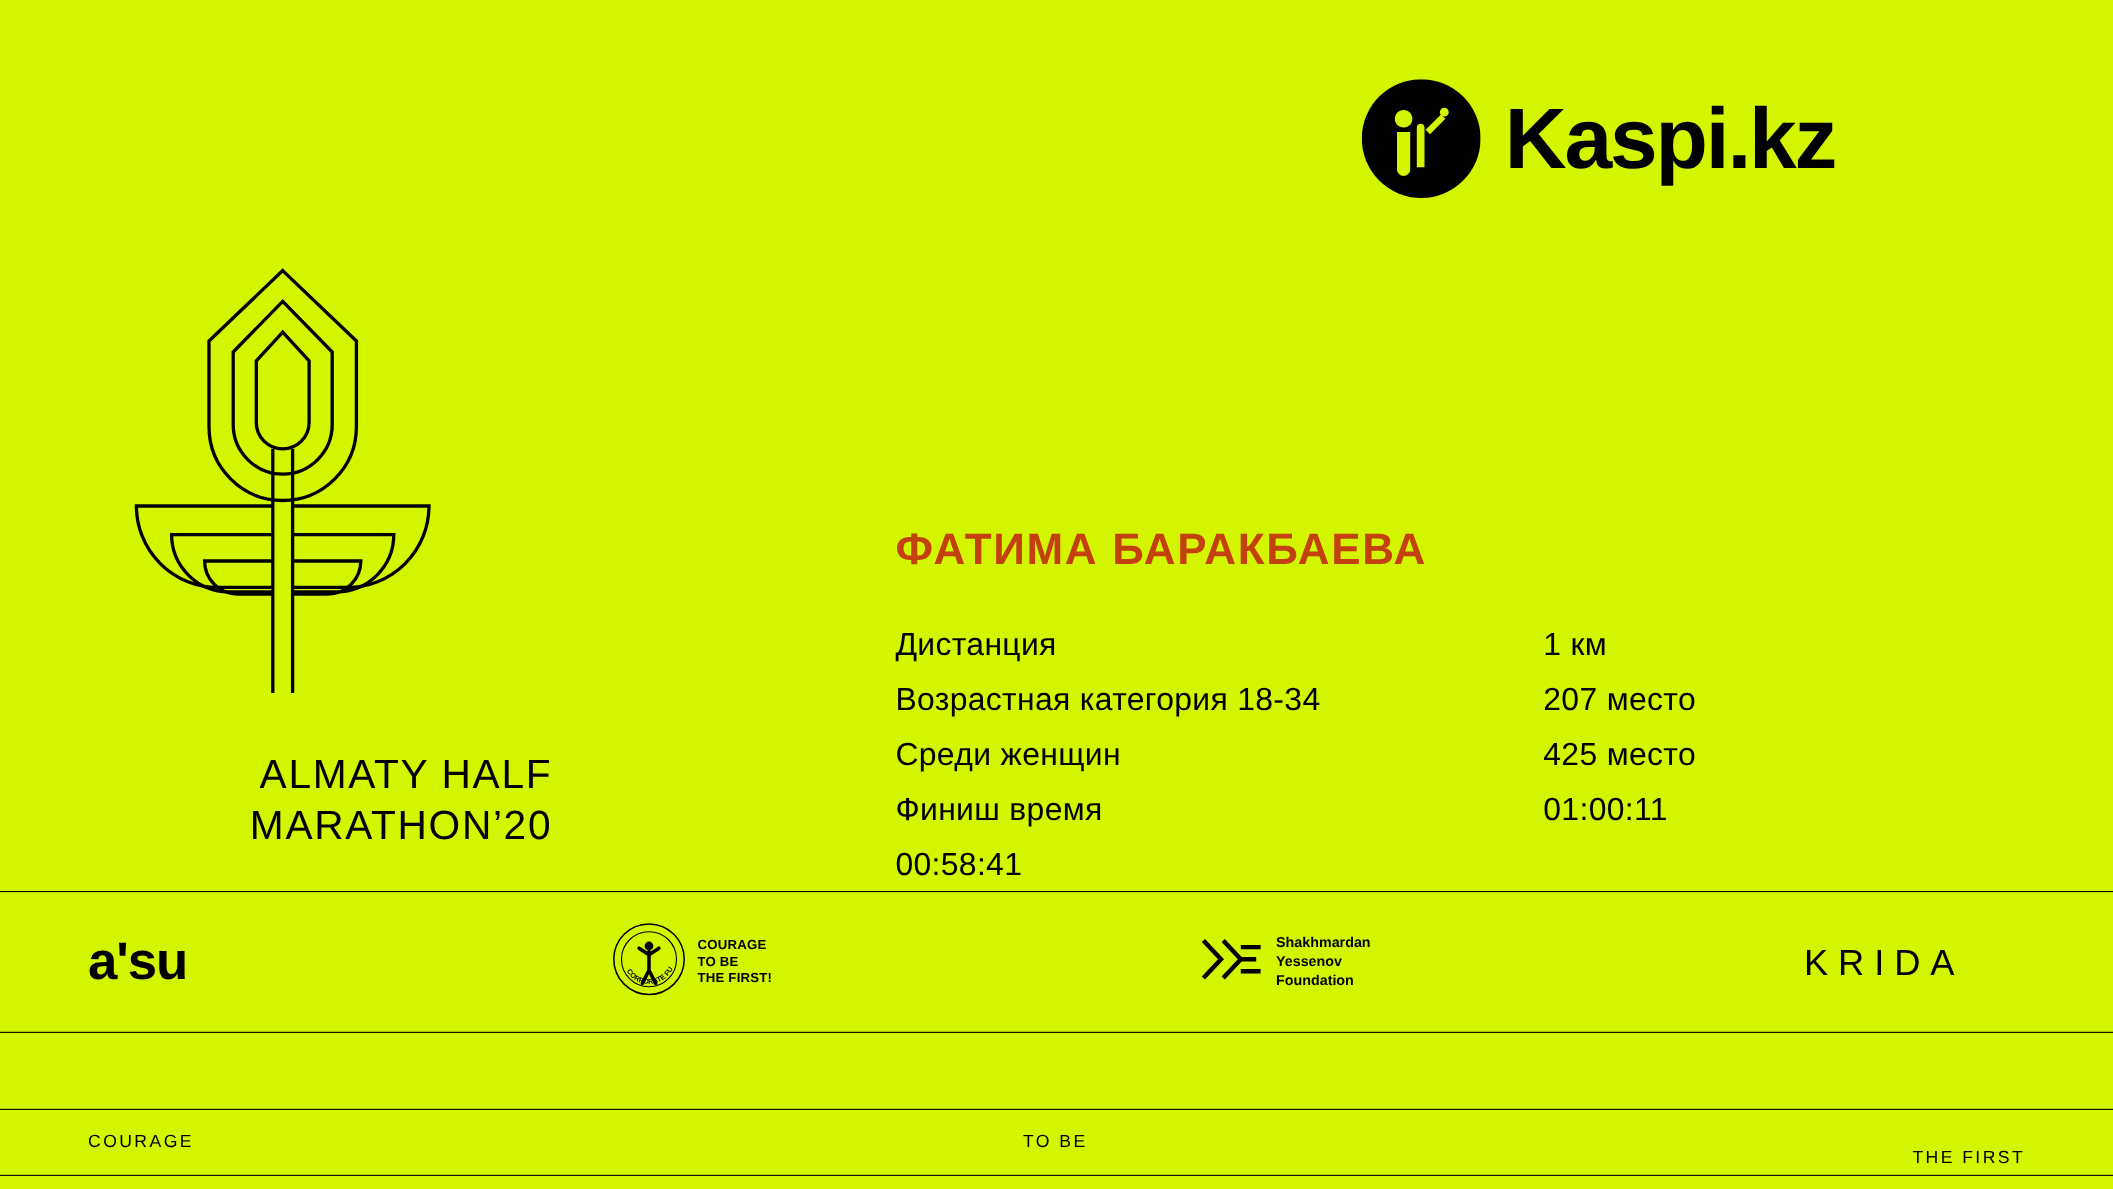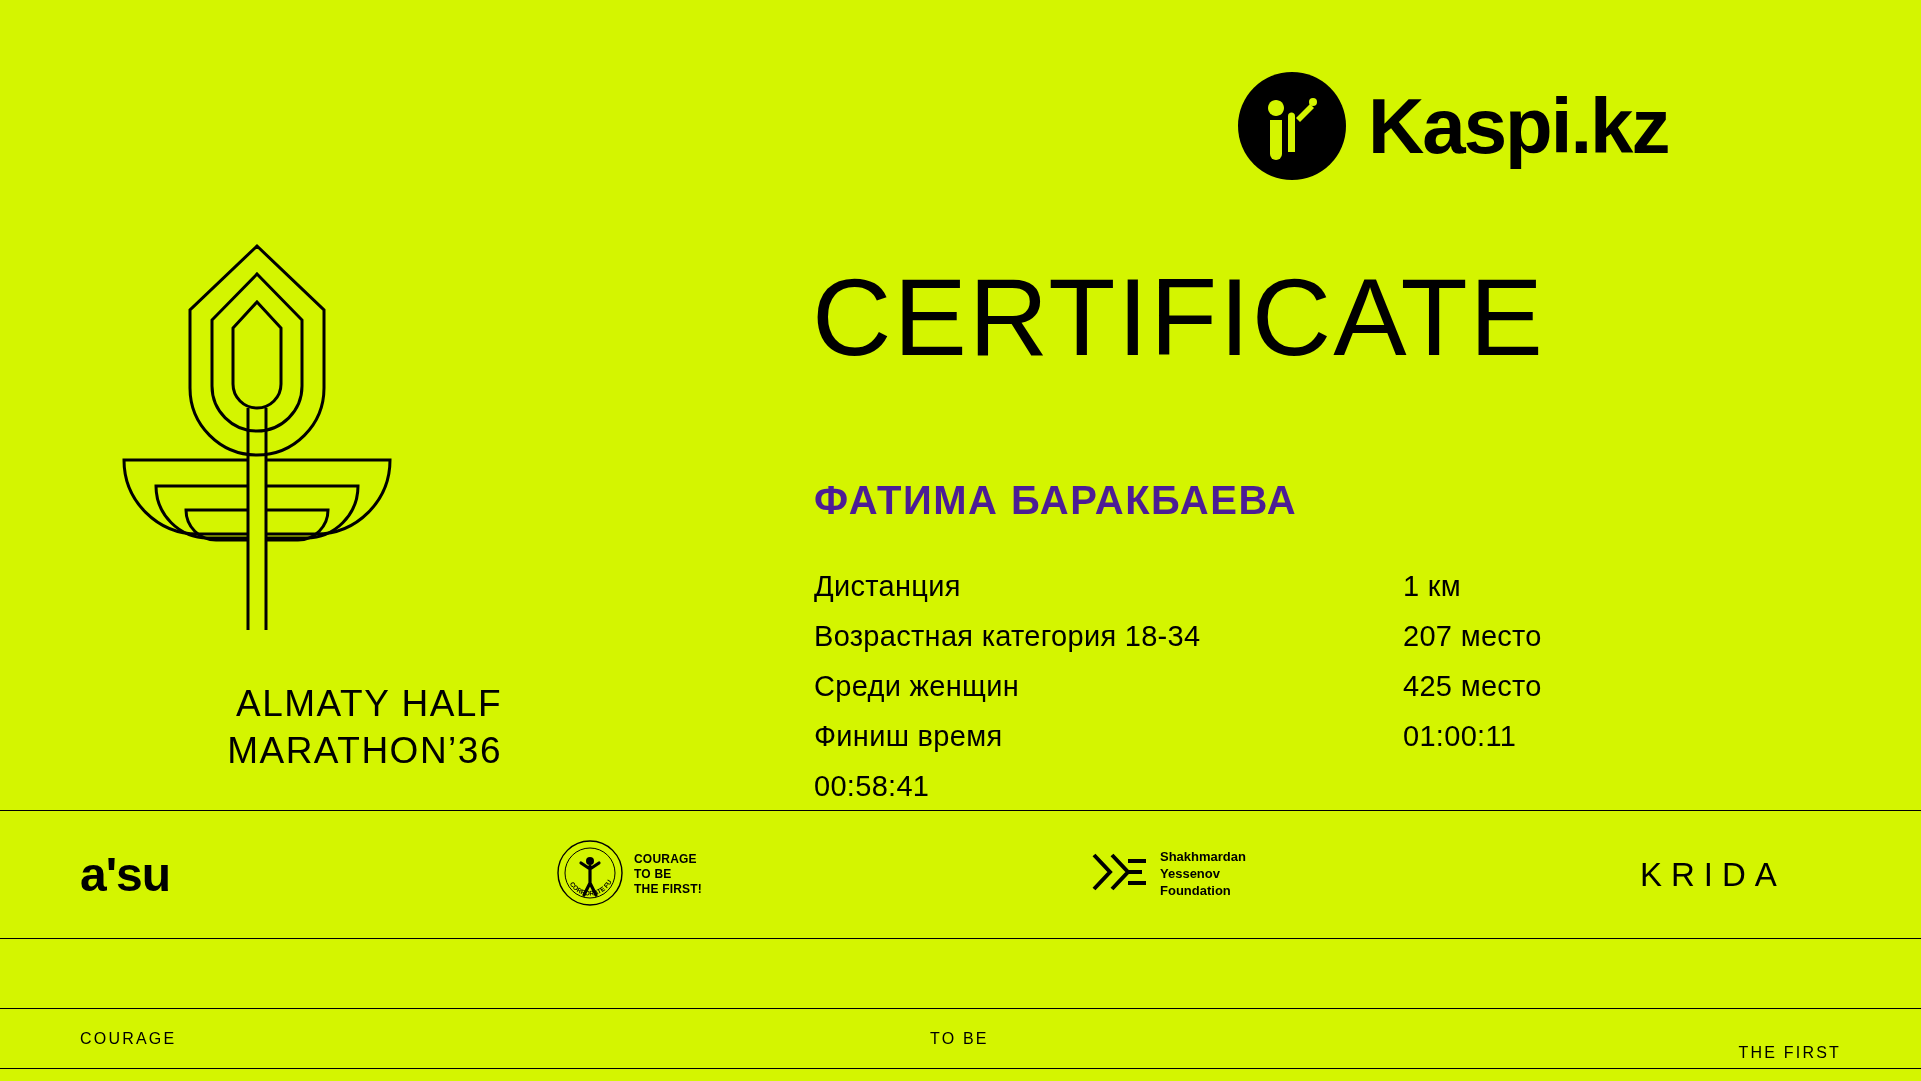--- a/index.html
+++ b/index.html
@@ -80,21 +80,21 @@
     color: #000;
     white-space: nowrap;
   }
   .athlete-name {
     position: absolute;
     left: 814px;
     top: 478px;
     font-size: 40px;
     font-weight: bold;
     letter-spacing: 1.5px;
-    color: #4c1d95;
+    color: #c2410c;
     white-space: nowrap;
   }
 
   .results {
     position: absolute;
     left: 814px;
     top: 570px;
     width: 780px;
   }
   .result-row {
@@ -241,24 +241,23 @@
       <path d="M204 222 H328 a74 74 0 0 1 -74 74 h-50"></path>
 
       <path d="M204 248 H296 a52 52 0 0 1 -52 52 h-40"></path>
 
       <path d="M204 272 H266 a30 30 0 0 1 -30 30 h-32"></path>
     </svg>
   </div>
 
   <div class="emblem-caption">
     <div>ALMATY HALF</div>
-    <div>MARATHON’36</div>
-  </div>
-
-  <div class="cert-title">CERTIFICATE</div>
+    <div>MARATHON’20</div>
+  </div>
+
 
   <div class="athlete-name">ФАТИМА БАРАКБАЕВА</div>
 
   <div class="results">
     <div class="result-row">
       <span class="result-label">Дистанция</span>
       <span class="result-value">1 км</span>
     </div>
     <div class="result-row">
       <span class="result-label">Возрастная категория 18-34</span>

